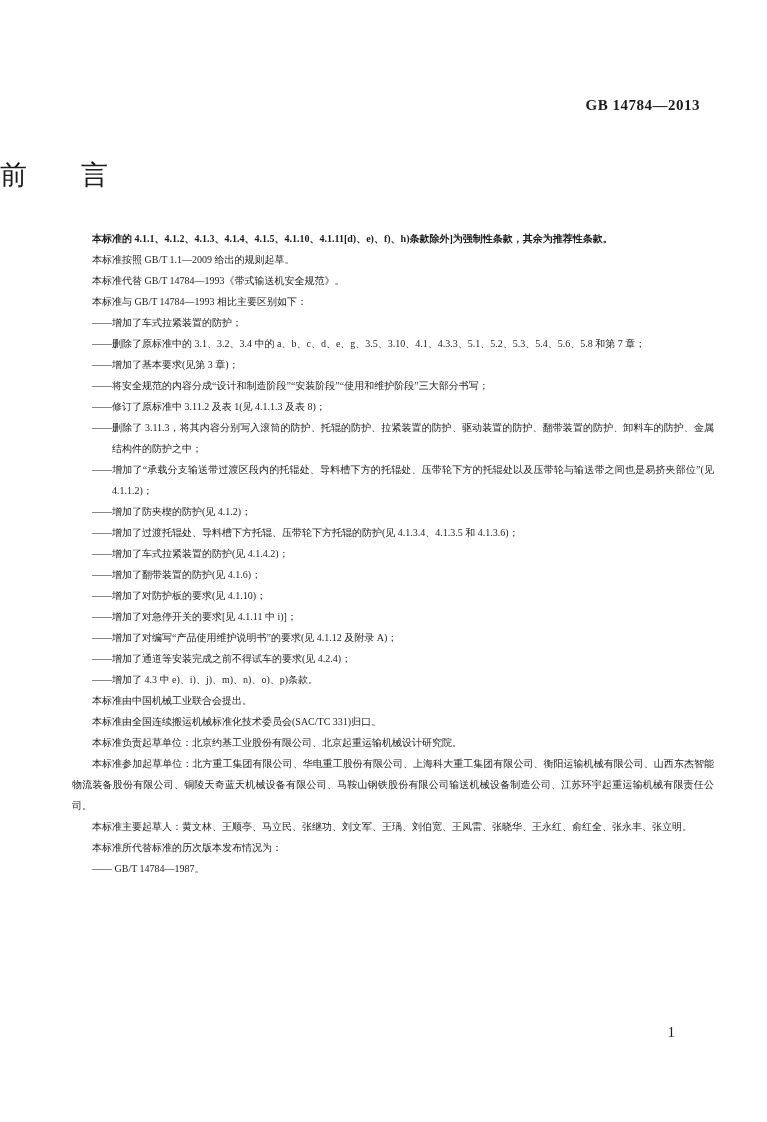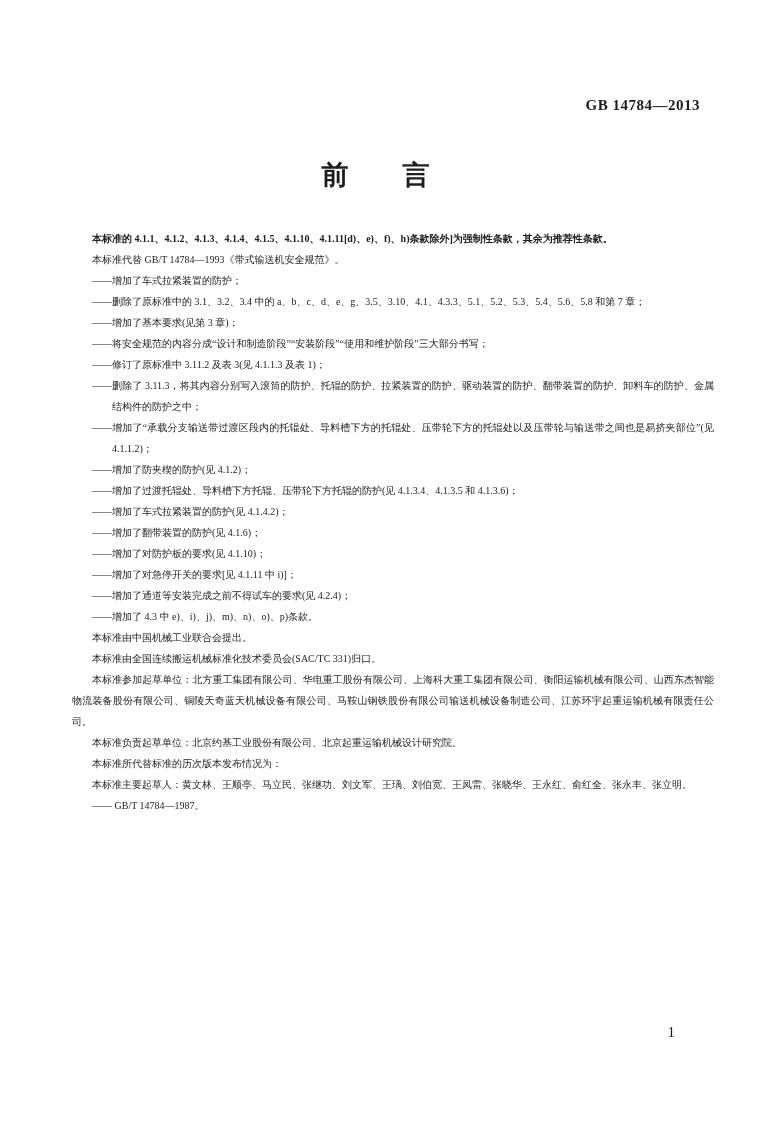--- a/index.html
+++ b/index.html
@@ -22,23 +22,22 @@
     padding-right: 67px;
     text-align: right;
   }
   .std-code {
     font-size: 15px;
     font-weight: bold;
     letter-spacing: 0.5px;
   }
   .title {
     margin: 46px 16px 0 0;
-    text-align: center;
     font-size: 27px;
-    font-weight: bold;
+    font-weight: normal;
     line-height: 30px;
   }
   .body {
     margin: 38px 53px 0 72px;
     width: 642px;
     font-size: 10px;
     line-height: 21px;
     text-align: justify;
   }
   .para {
@@ -66,41 +65,44 @@
 
 <div class="page">
   <div class="header">
     <span class="std-code">GB 14784—2013</span>
   </div>
 
   <h1 class="title">前　　言</h1>
 
   <div class="body">
       <div class="para indent bold">本标准的 4.1.1、4.1.2、4.1.3、4.1.4、4.1.5、4.1.10、4.1.11[d)、e)、f)、h)条款除外]为强制性条款，其余为推荐性条款。</div>
+      <div class="para indent">本标准按照 GB/T 1.1—2009 给出的规则起草。</div>
       <div class="para indent">本标准代替 GB/T 14784—1993《带式输送机安全规范》。</div>
+      <div class="para indent">本标准与 GB/T 14784—1993 相比主要区别如下：</div>
       <div class="para dash">——增加了车式拉紧装置的防护；</div>
       <div class="para dash">——删除了原标准中的 3.1、3.2、3.4 中的 a、b、c、d、e、g、3.5、3.10、4.1、4.3.3、5.1、5.2、5.3、5.4、5.6、5.8 和第 7 章；</div>
       <div class="para dash">——增加了基本要求(见第 3 章)；</div>
       <div class="para dash">——将安全规范的内容分成“设计和制造阶段”“安装阶段”“使用和维护阶段”三大部分书写；</div>
-      <div class="para dash">——修订了原标准中 3.11.2 及表 3(见 4.1.1.3 及表 1)；</div>
+      <div class="para dash">——修订了原标准中 3.11.2 及表 1(见 4.1.1.3 及表 8)；</div>
       <div class="para dash">——删除了 3.11.3，将其内容分别写入滚筒的防护、托辊的防护、拉紧装置的防护、驱动装置的防护、翻带装置的防护、卸料车的防护、金属结构件的防护之中；</div>
       <div class="para dash">——增加了“承载分支输送带过渡区段内的托辊处、导料槽下方的托辊处、压带轮下方的托辊处以及压带轮与输送带之间也是易挤夹部位”(见 4.1.1.2)；</div>
       <div class="para dash">——增加了防夹楔的防护(见 4.1.2)；</div>
       <div class="para dash">——增加了过渡托辊处、导料槽下方托辊、压带轮下方托辊的防护(见 4.1.3.4、4.1.3.5 和 4.1.3.6)；</div>
       <div class="para dash">——增加了车式拉紧装置的防护(见 4.1.4.2)；</div>
       <div class="para dash">——增加了翻带装置的防护(见 4.1.6)；</div>
       <div class="para dash">——增加了对防护板的要求(见 4.1.10)；</div>
       <div class="para dash">——增加了对急停开关的要求[见 4.1.11 中 i)]；</div>
+      <div class="para dash">——增加了对编写“产品使用维护说明书”的要求(见 4.1.12 及附录 A)；</div>
       <div class="para dash">——增加了通道等安装完成之前不得试车的要求(见 4.2.4)；</div>
       <div class="para dash">——增加了 4.3 中 e)、i)、j)、m)、n)、o)、p)条款。</div>
       <div class="para indent">本标准由中国机械工业联合会提出。</div>
       <div class="para indent">本标准由全国连续搬运机械标准化技术委员会(SAC/TC 331)归口。</div>
+      <div class="para indent">本标准负责起草单位：北京约基工业股份有限公司、北京起重运输机械设计研究院。</div>
       <div class="para indent">本标准参加起草单位：北方重工集团有限公司、华电重工股份有限公司、上海科大重工集团有限公司、衡阳运输机械有限公司、山西东杰智能物流装备股份有限公司、铜陵天奇蓝天机械设备有限公司、马鞍山钢铁股份有限公司输送机械设备制造公司、江苏环宇起重运输机械有限责任公司。</div>
-      <div class="para indent">本标准负责起草单位：北京约基工业股份有限公司、北京起重运输机械设计研究院。</div>
+      <div class="para indent">本标准主要起草人：黄文林、王顺亭、马立民、张继功、刘文军、王瑀、刘伯宽、王凤雷、张晓华、王永红、俞红全、张永丰、张立明。</div>
       <div class="para indent">本标准所代替标准的历次版本发布情况为：</div>
-      <div class="para indent">本标准主要起草人：黄文林、王顺亭、马立民、张继功、刘文军、王瑀、刘伯宽、王凤雷、张晓华、王永红、俞红全、张永丰、张立明。</div>
       <div class="para dash">—— GB/T 14784—1987。</div>
     </div>
 
   <div class="footer">
     <span>1</span>
   </div>
 </div>
 
 </body></html>

